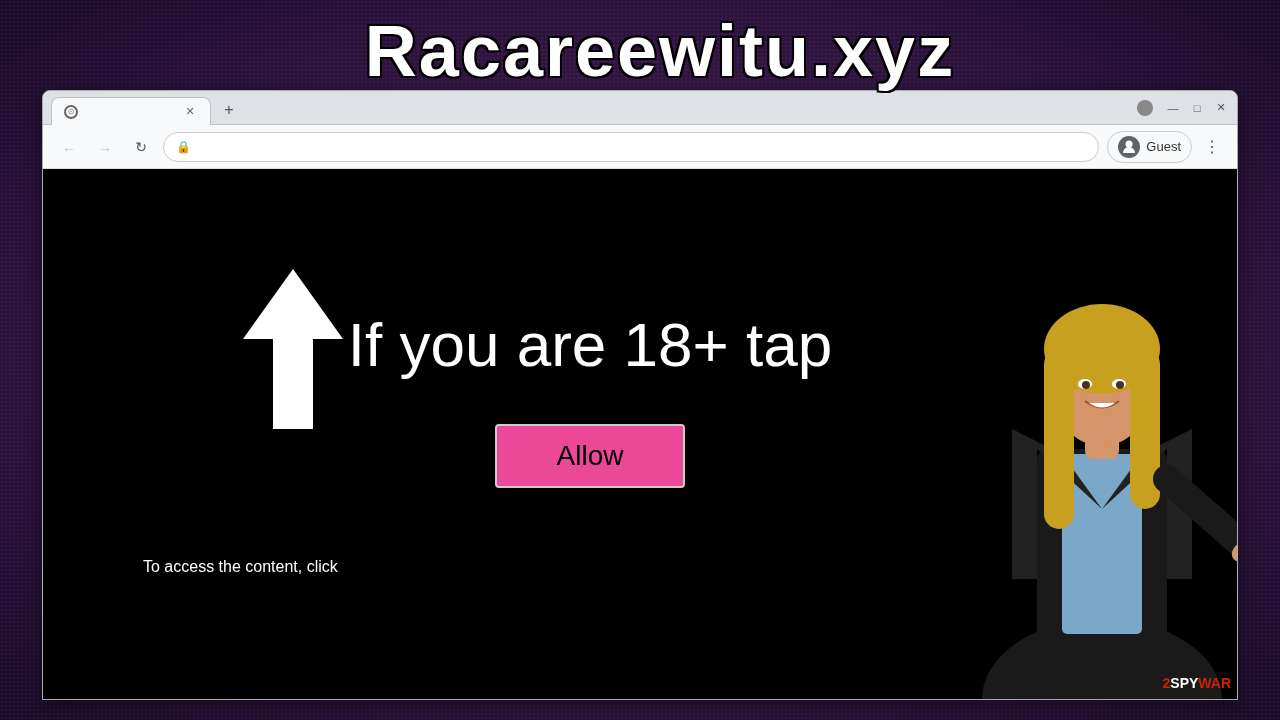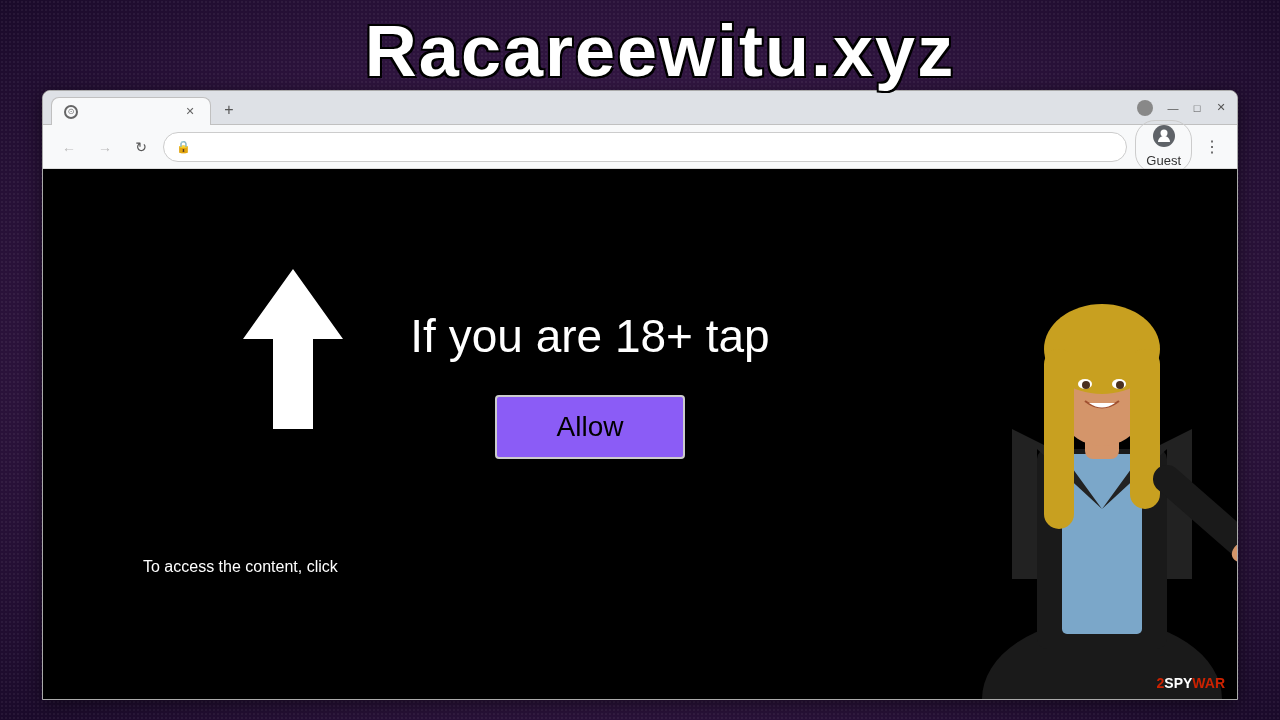--- a/index.html
+++ b/index.html
@@ -211,21 +211,20 @@
     .profile-area {
       display: flex;
       align-items: center;
       gap: 6px;
       padding: 4px 10px;
       border: 1px solid #ccc;
       border-radius: 20px;
       cursor: pointer;
       font-size: 13px;
       color: #333;
-      flex-direction: column;
     }
 
     .profile-icon {
       width: 22px;
       height: 22px;
       border-radius: 50%;
       background: #5f6368;
       display: flex;
       align-items: center;
       justify-content: center;
@@ -264,29 +263,29 @@
     .main-message {
       position: absolute;
       top: 140px;
       left: 0;
       right: 100px;
       text-align: center;
       z-index: 2;
     }
 
     .message-text {
-      font-size: 46px;
+      font-size: 62px;
       color: white;
       font-weight: 500;
-      margin-bottom: 32px;
+      margin-bottom: 44px;
     }
 
     
     .allow-btn {
-      background: #8b5cf6;
+      background: #ec4899;
       color: black;
       border: 2px solid #ccc;
       padding: 14px 60px;
       font-size: 28px;
       cursor: pointer;
       border-radius: 4px;
       font-weight: 400;
     }
 
     
@@ -298,21 +297,21 @@
       font-size: 16px;
       text-align: left;
       line-height: 1.5;
       z-index: 2;
     }
 
     
     .watermark {
       position: absolute;
       bottom: 8px;
-      right: 12px;
+      right: 6px;
       font-size: 14px;
       font-weight: bold;
       z-index: 20;
     }
 
     .watermark-2 {
       color: #cc2200;
     }
 
     .watermark-spy {

